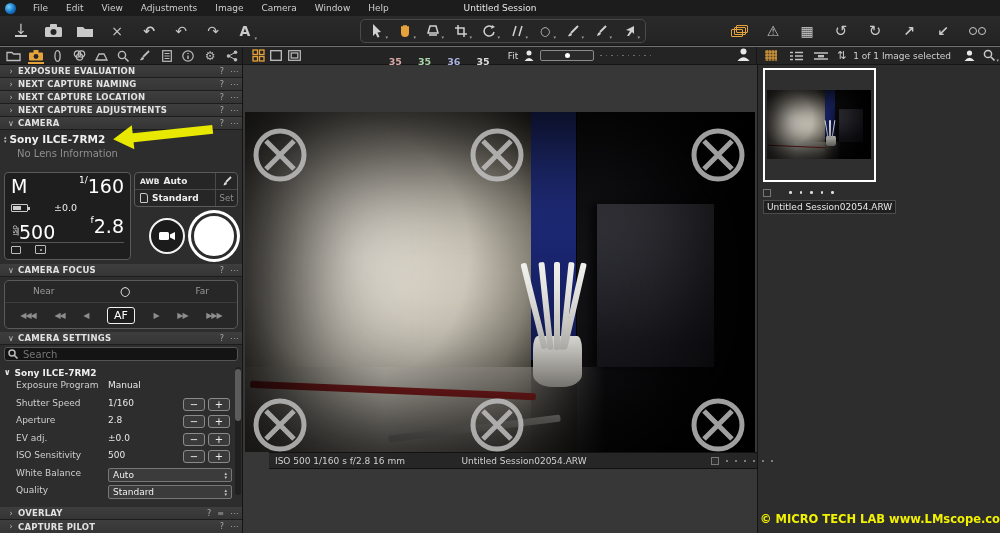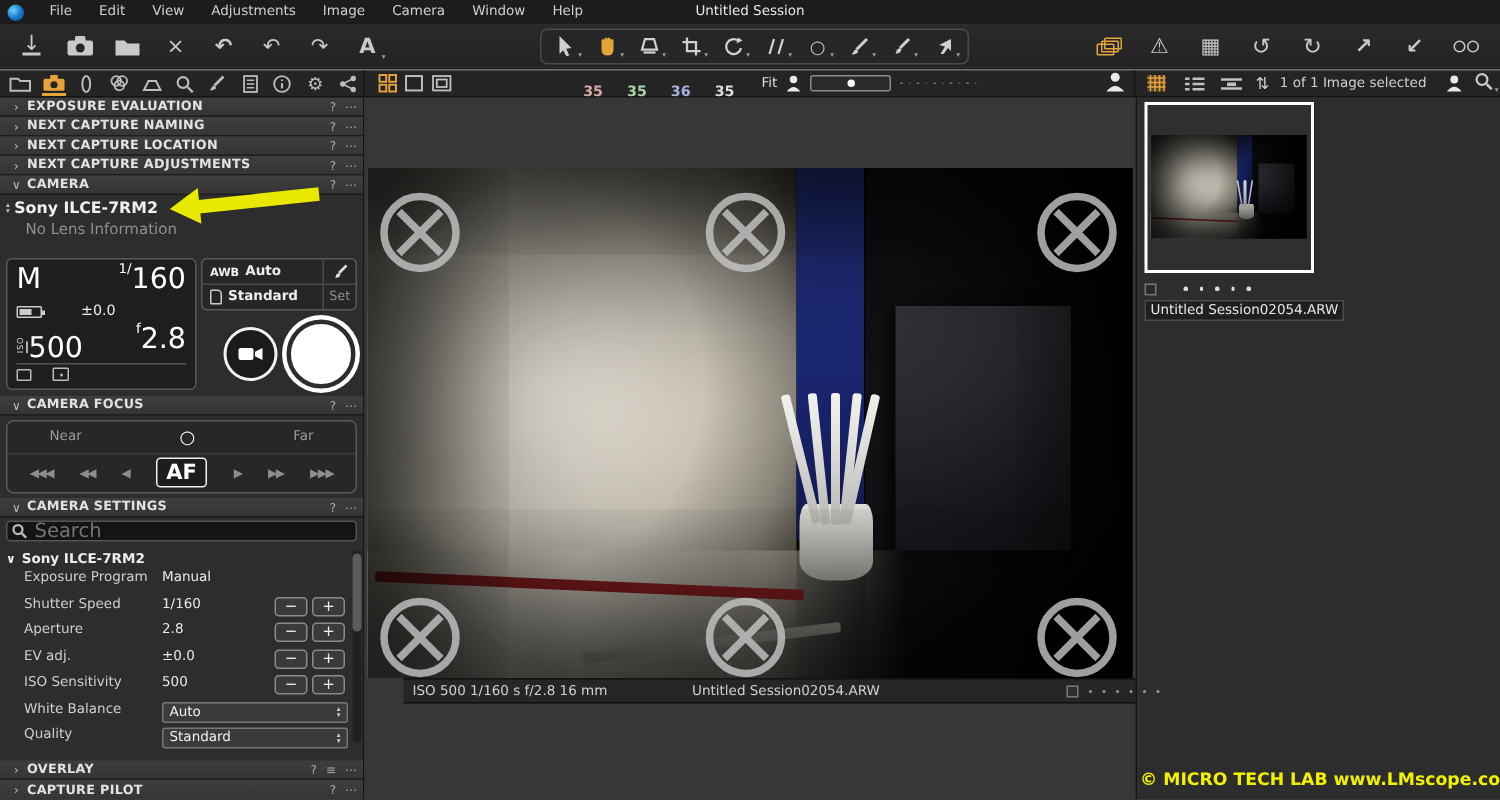--- a/index.html
+++ b/index.html
@@ -98,27 +98,27 @@
   .live-btn { position:absolute; left:149px; top:88px; width:36px; height:36px; border-radius:50%;
     background:#1b1b1b; border:2px solid #f2f2f2; display:flex; align-items:center; justify-content:center; }
   .cap-btn { position:absolute; left:191px; top:83px; width:46px; height:46px; border-radius:50%;
     background:#fff; border:3px solid #2d2d2d; box-shadow:0 0 0 3px #fff; }
   
   .focus-content { position:relative; height:55px; flex:none; padding:3px 4px; }
   .focus-box { height:100%; border:1px solid #5a5a5a; border-radius:5px; background:#272727; display:flex; flex-direction:column; }
   .focus-top { flex:1; display:flex; align-items:center; justify-content:space-between; padding:0 28px; border-bottom:1px solid #3c3c3c; color:#9a9a9a; font-size:9px; }
   .focus-circle { color:#fff; font-size:12px; }
   .focus-bot { flex:1.2; display:flex; align-items:center; justify-content:space-around; padding:0 6px; color:#8d8d8d; font-size:8px; letter-spacing:-1px; }
-  .af-btn { border:1.5px solid #f0f0f0; border-radius:3px; color:#fff; font-weight:bold;
-    font-size:14px; padding:1px 6px; letter-spacing:0; background:#1d1d1d; }
+  .af-btn { border:1.5px solid #f0f0f0; border-radius:3px; color:#fff; font-weight:normal;
+    font-size:11px; padding:1px 6px; letter-spacing:0; background:#1d1d1d; }
   
   .settings-content { position:relative; flex:none; padding:2px 4px 0; }
   .searchbox { position:relative; height:14px; margin-bottom:4px; }
   .searchbox input { width:100%; height:14px; background:#141414; border:1px solid #555; border-radius:3px;
-    color:#ddd; font-size:13px; padding:0 4px 0 18px; font-family:inherit; outline:none; }
+    color:#ddd; font-size:10px; padding:0 4px 0 18px; font-family:inherit; outline:none; }
   .search-ic { position:absolute; left:4px; top:2px; }
   .set-group { display:flex; align-items:center; gap:4px; height:15px; font-weight:bold; font-size:9px; color:#eee; }
   .set-row { display:flex; align-items:flex-start; height:17.5px; padding-left:12px; }
   .set-row .lbl { width:92px; font-size:9px; color:#cfcfcf; }
   .set-row .val { font-size:9px; color:#e8e8e8; }
   .stepper { margin-left:auto; margin-right:8px; display:flex; gap:3px; }
   .stepper b { width:22px; height:13px; border:1px solid #8a8a8a; border-radius:3px; background:#3a3a3a;
     display:flex; align-items:center; justify-content:center; font-size:10px; color:#eee; font-weight:normal; }
   .selbox { margin-left:0; width:124px; height:14px; border:1px solid #777; border-radius:2px; background:#3b3b3b;
     display:flex; align-items:center; padding:0 4px; font-size:9px; color:#f0f0f0; }

